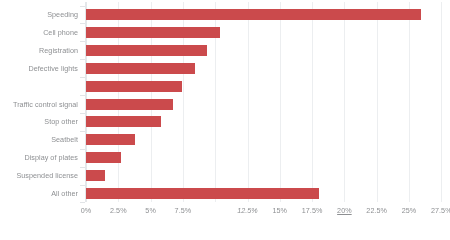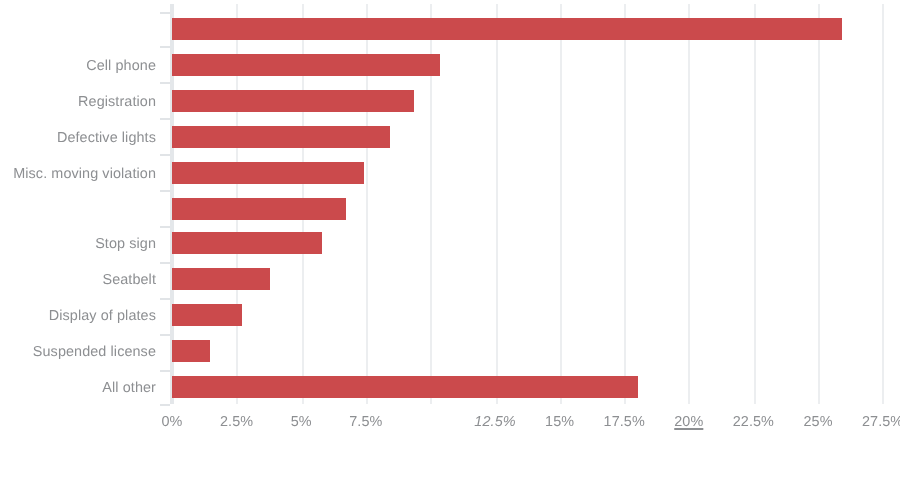--- a/index.html
+++ b/index.html
@@ -127,25 +127,26 @@
   }
 </style>
 </head>
 <body>
 
 <div id="chart-root">
 
   <span class="sr-title"></span>
 
   <div class="cat-labels">
+      <div class="cat-label" style="top: 9px;">Speeding</div>
       <div class="cat-label" style="top: 26.9px;">Cell phone</div>
       <div class="cat-label" style="top: 44.8px;">Registration</div>
       <div class="cat-label" style="top: 62.7px;">Defective lights</div>
-      <div class="cat-label" style="top: 80.6px;">Misc. moving violation</div>
-      <div class="cat-label" style="top: 116.4px;">Stop sign</div>
+      <div class="cat-label" style="top: 98.5px;">Traffic control signal</div>
+      <div class="cat-label" style="top: 116.4px;">Stop other</div>
       <div class="cat-label" style="top: 134.3px;">Seatbelt</div>
       <div class="cat-label" style="top: 152.2px;">Display of plates</div>
       <div class="cat-label" style="top: 170.1px;">Suspended license</div>
       <div class="cat-label" style="top: 188px;">All other</div>
     </div>
 
   <div class="y-axis-spine"></div>
 
   <div class="plot-area">
     <div class="grid-layer">

